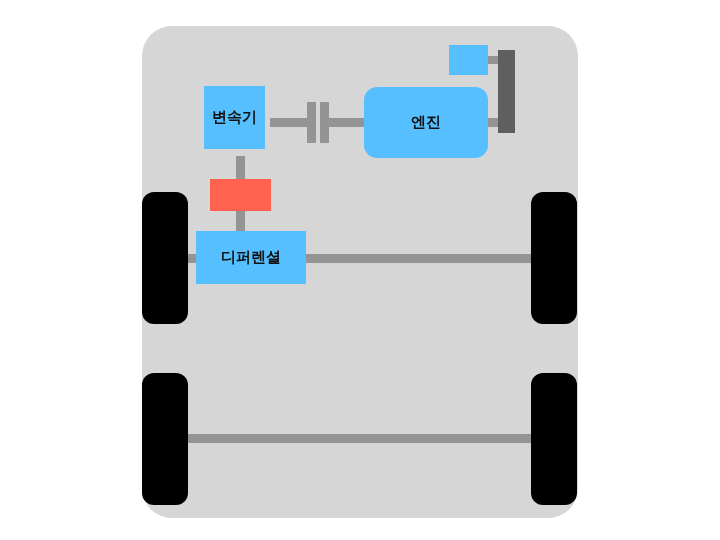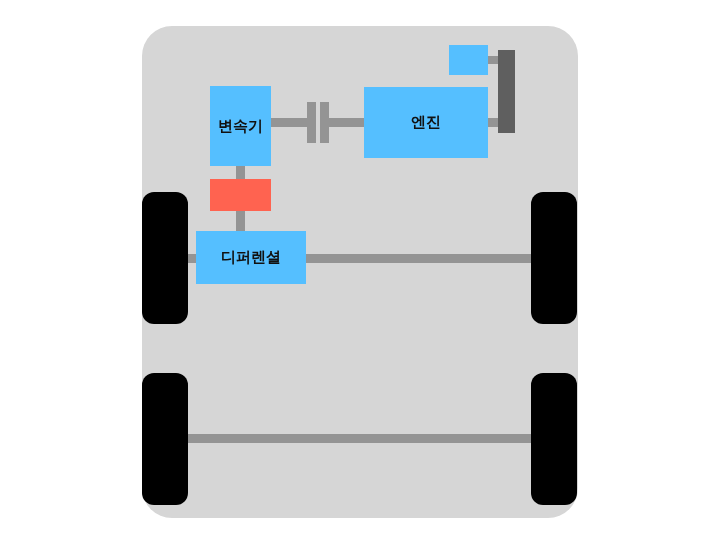--- a/index.html
+++ b/index.html
@@ -29,24 +29,24 @@
 <div class="abs shaft" style="left:486px; top:56px; width:14px; height:8px;"></div>
 
 <div class="abs shaft" style="left:307px; top:102px; width:9px; height:41px;"></div>
 <div class="abs shaft" style="left:320px; top:102px; width:9px; height:41px;"></div>
 
 <div class="abs wheel" style="left:142px; top:192px;"></div>
 <div class="abs wheel" style="left:531px; top:192px;"></div>
 <div class="abs wheel" style="left:142px; top:373px;"></div>
 <div class="abs wheel" style="left:531px; top:373px;"></div>
 
-<div class="abs box" style="left:210px; top:86px; width:61px; height:80px;">
+<div class="abs box" style="left:204px; top:86px; width:61px; height:63px;">
   <span>변속기</span>
 </div>
-<div class="abs box" style="left:364px; top:87px; width:124px; height:71px;">
+<div class="abs box" style="left:364px; top:87px; width:124px; height:71px;border-radius:13px;">
   <span>엔진</span>
 </div>
 <div class="abs box" style="left:449px; top:45px; width:39px; height:30px;"></div>
 <div class="abs dark" style="left:498px; top:50px; width:17px; height:83px;"></div>
 <div class="abs red" style="left:210px; top:179px; width:61px; height:32px;"></div>
 <div class="abs box" style="left:196px; top:231px; width:110px; height:53px;">
   <span>디퍼렌셜</span>
 </div>
 
 </body></html>

